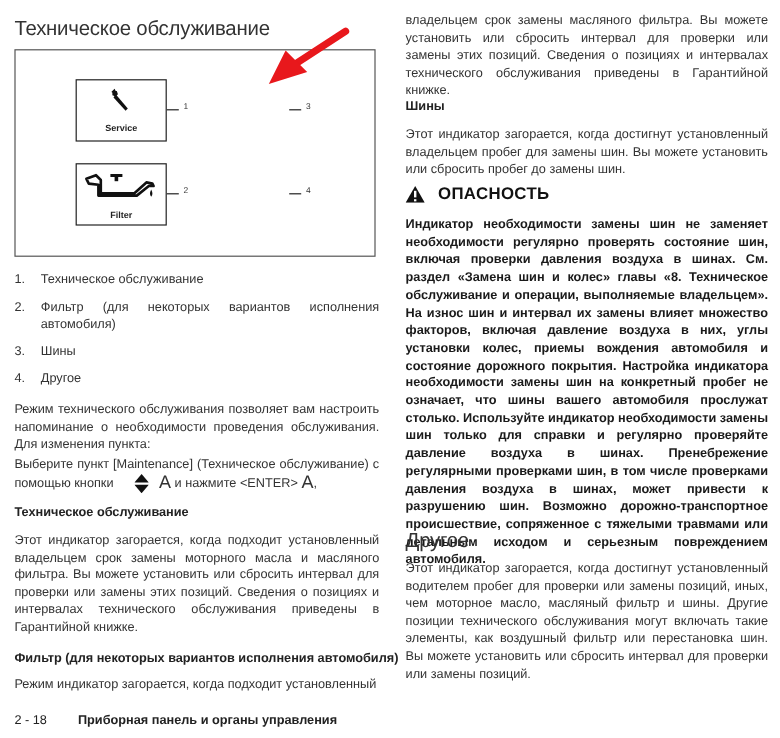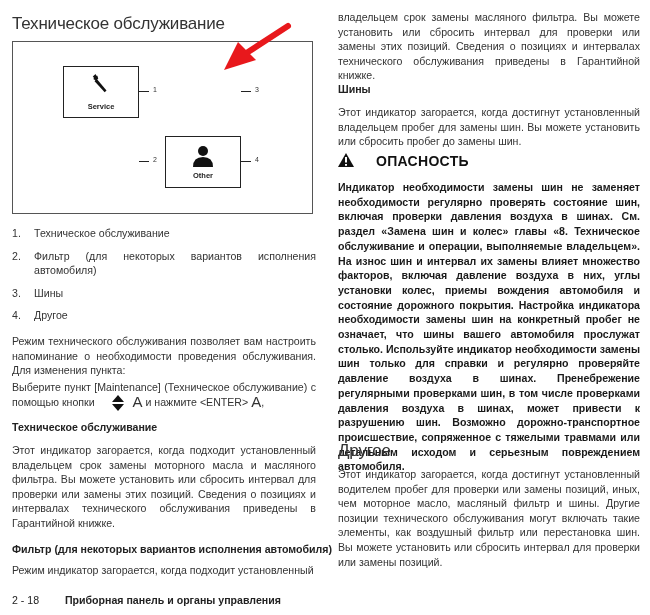--- a/index.html
+++ b/index.html
@@ -25,21 +25,21 @@
 
   .arrow { position: absolute; left: 222px; top: 22px; }
 
   p, .line { margin: 0; }
   .body-text { font-size: 10.6px; line-height: 14.6px; color: #333; text-align: justify; }
   .list { position: absolute; top: 226px; left: 12px; width: 304px; font-size: 10.6px; color: #333; }
   .list-item { display: flex; margin-bottom: 8px; line-height: 14.6px; }
   .list-num { width: 22px; flex: none; }
   .bold-h { font-size: 10.6px; font-weight: bold; color: #222; }
   .warn-text { font-size: 10.6px; line-height: 14.7px; font-weight: bold; color: #1a1a1a; text-align: justify; }
-  .danger { font-size: 14px; font-weight: bold; color: #111; display: flex; align-items: flex-start; gap: 22px; letter-spacing: 0.3px; }
+  .danger { font-size: 14px; font-weight: bold; color: #111; display: flex; align-items: flex-end; gap: 11px; letter-spacing: 0.3px; }
   .footer { position: absolute; left: 12px; top: 594px; font-size: 10.6px; color: #222; }
   .footer .pg { display: inline-block; width: 50px; }
   .footer .chap { font-weight: bold; text-align: right; }
   .btn-glyph { display: inline-block; vertical-align: middle; }
   .bigA { font-size: 15px; font-weight: normal; vertical-align: -1px; }
 </style>
 </head>
 <body>
 
 <h2 class="sec-title" style="position:absolute; left:12px; top:14px;">Техническое обслуживание</h2>
@@ -53,30 +53,32 @@
       <path d="M3 4 L6 1 L7 3 L5 5 Z" fill="#111"></path>
     </svg>
     <span class="lbl">Service</span>
   </div>
   <div class="callout" style="left:126px; top:49px;"></div>
   <span class="callout-num" style="left:140px; top:44px;">1</span>
 
   <div class="callout" style="left:228px; top:49px;"></div>
   <span class="callout-num" style="left:242px; top:44px;">3</span>
 
+  <div class="tile" style="left:50px; top:94px;">
+    <svg width="62" height="26" viewBox="0 0 62 26" style="top:4px;">
+      <path d="M2 8 L10 5 L14 9 L14 20 L42 20 L52 11 L57 12 L58 14 L54 14 L44 22 L12 22 L12 13 L4 12 Z" fill="none" stroke="#111" stroke-width="2.2" stroke-linejoin="round"></path>
+      <rect x="22" y="4" width="10" height="2.5" fill="#111"></rect>
+      <rect x="25.5" y="6" width="3" height="4" fill="#111"></rect>
+      <path d="M56 17 Q54 21 56 23 Q58 21 56 17 Z" fill="#111"></path>
+    </svg>
+    <span class="lbl" style="bottom:3px;">Filter</span>
+  </div>
   <div class="callout" style="left:126px; top:119px;"></div>
   <span class="callout-num" style="left:140px; top:114px;">2</span>
 
-  <div class="tile" style="left:152px; top:94px;">
-    <svg width="22" height="22" viewBox="0 0 22 22" style="top:8px;">
-      <circle cx="11" cy="6" r="5" fill="#111"></circle>
-      <path d="M1 22 Q1 12 11 12 Q21 12 21 22 Z" fill="#111"></path>
-    </svg>
-    <span class="lbl" style="bottom:7px;">Other</span>
-  </div>
   <div class="callout" style="left:228px; top:119px;"></div>
   <span class="callout-num" style="left:242px; top:114px;">4</span>
 </div>
 
 <svg class="arrow" width="70" height="52" viewBox="0 0 70 52">
   <path d="M66 4 L26 30" stroke="#e8181c" stroke-width="6" stroke-linecap="round"></path>
   <path d="M2 48 L16 20 L34 38 Z" fill="#e8181c"></path>
 </svg>
 
 <div class="list">

